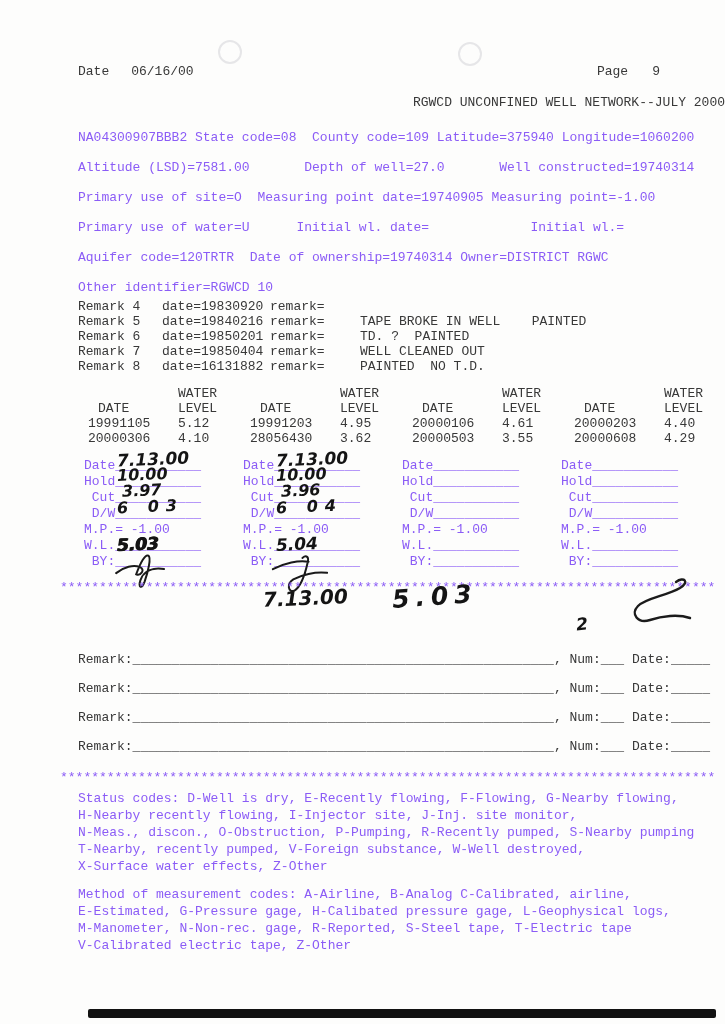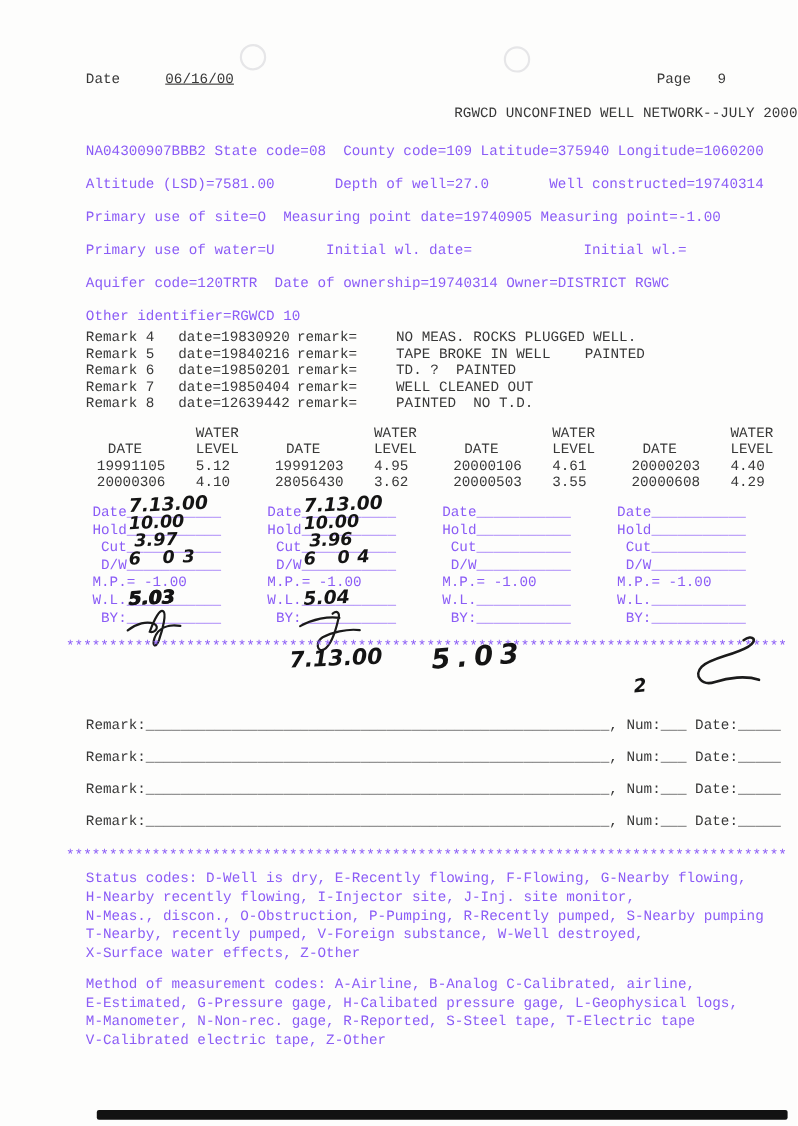--- a/index.html
+++ b/index.html
@@ -14,21 +14,21 @@
     color: #383838;
   }
   .abs { position: absolute; }
   pre.mono { margin:0; font-family:inherit; font-size:13px; color:#8b5cf6; }
 
   
   .punch { position:absolute; width:24px; height:24px; border:2px solid #e6e6e8; border-radius:50%; }
 
   
   .header { top:64px; left:78px; width:616px; display:flex; justify-content:space-between; }
-  .hdr-left span + span { margin-left:41px;text-decoration:underline; }
+  .hdr-left span + span { margin-left:22px; }
   .hdr-right { padding-right:34px; }
   .hdr-right span + span { margin-left:24px; }
   .title { top:95px; left:0; width:725px; text-align:right; }
 
   .info { top:123px; left:78px; line-height:30px; }
 
   .remlog { top:299px; left:78px; line-height:15px; }
   .remlog-row { display:flex; white-space:pre; }
   .remlog-row .c1 { width:84px; }
   .remlog-row .c2 { width:108px; }
@@ -99,33 +99,33 @@
 
   <pre class="abs mono info">NA04300907BBB2 State code=08  County code=109 Latitude=375940 Longitude=1060200
 Altitude (LSD)=7581.00       Depth of well=27.0       Well constructed=19740314
 Primary use of site=O  Measuring point date=19740905 Measuring point=-1.00
 Primary use of water=U      Initial wl. date=             Initial wl.=
 Aquifer code=120TRTR  Date of ownership=19740314 Owner=DISTRICT RGWC
 Other identifier=RGWCD 10</pre>
 
   <div class="abs remlog">
     <div class="remlog-row">
-      <span class="c1">Remark 4</span><span class="c2">date=19830920</span><span class="c3">remark=</span><span>NO MEAS. ROCKS PLUGGED WELL.</span>
+      <span class="c1">Remark 4</span><span class="c2">date=19830920</span><span class="c3">remark=</span>
     </div>
     <div class="remlog-row">
       <span class="c1">Remark 5</span><span class="c2">date=19840216</span><span class="c3">remark=</span><span>TAPE BROKE IN WELL    PAINTED</span>
     </div>
     <div class="remlog-row">
       <span class="c1">Remark 6</span><span class="c2">date=19850201</span><span class="c3">remark=</span><span>TD. ?  PAINTED</span>
     </div>
     <div class="remlog-row">
       <span class="c1">Remark 7</span><span class="c2">date=19850404</span><span class="c3">remark=</span><span>WELL CLEANED OUT</span>
     </div>
     <div class="remlog-row">
-      <span class="c1">Remark 8</span><span class="c2">date=12639442</span><span class="c3">remark=</span><span>PAINTED  NO T.D.</span>
+      <span class="c1">Remark 8</span><span class="c2">date=16131882</span><span class="c3">remark=</span><span>PAINTED  NO T.D.</span>
     </div>
   </div>
 
   <div class="abs wtable">
     <div class="wgroup">
       <div class="wrow"><span class="wc1"></span><span>WATER</span></div>
       <div class="wrow"><span class="wc1 hdr-date">DATE</span><span>LEVEL</span></div>
       <div class="wrow"><span class="wc1">19991105</span><span>5.12</span></div>
       <div class="wrow"><span class="wc1">20000306</span><span>4.10</span></div>
     </div>

